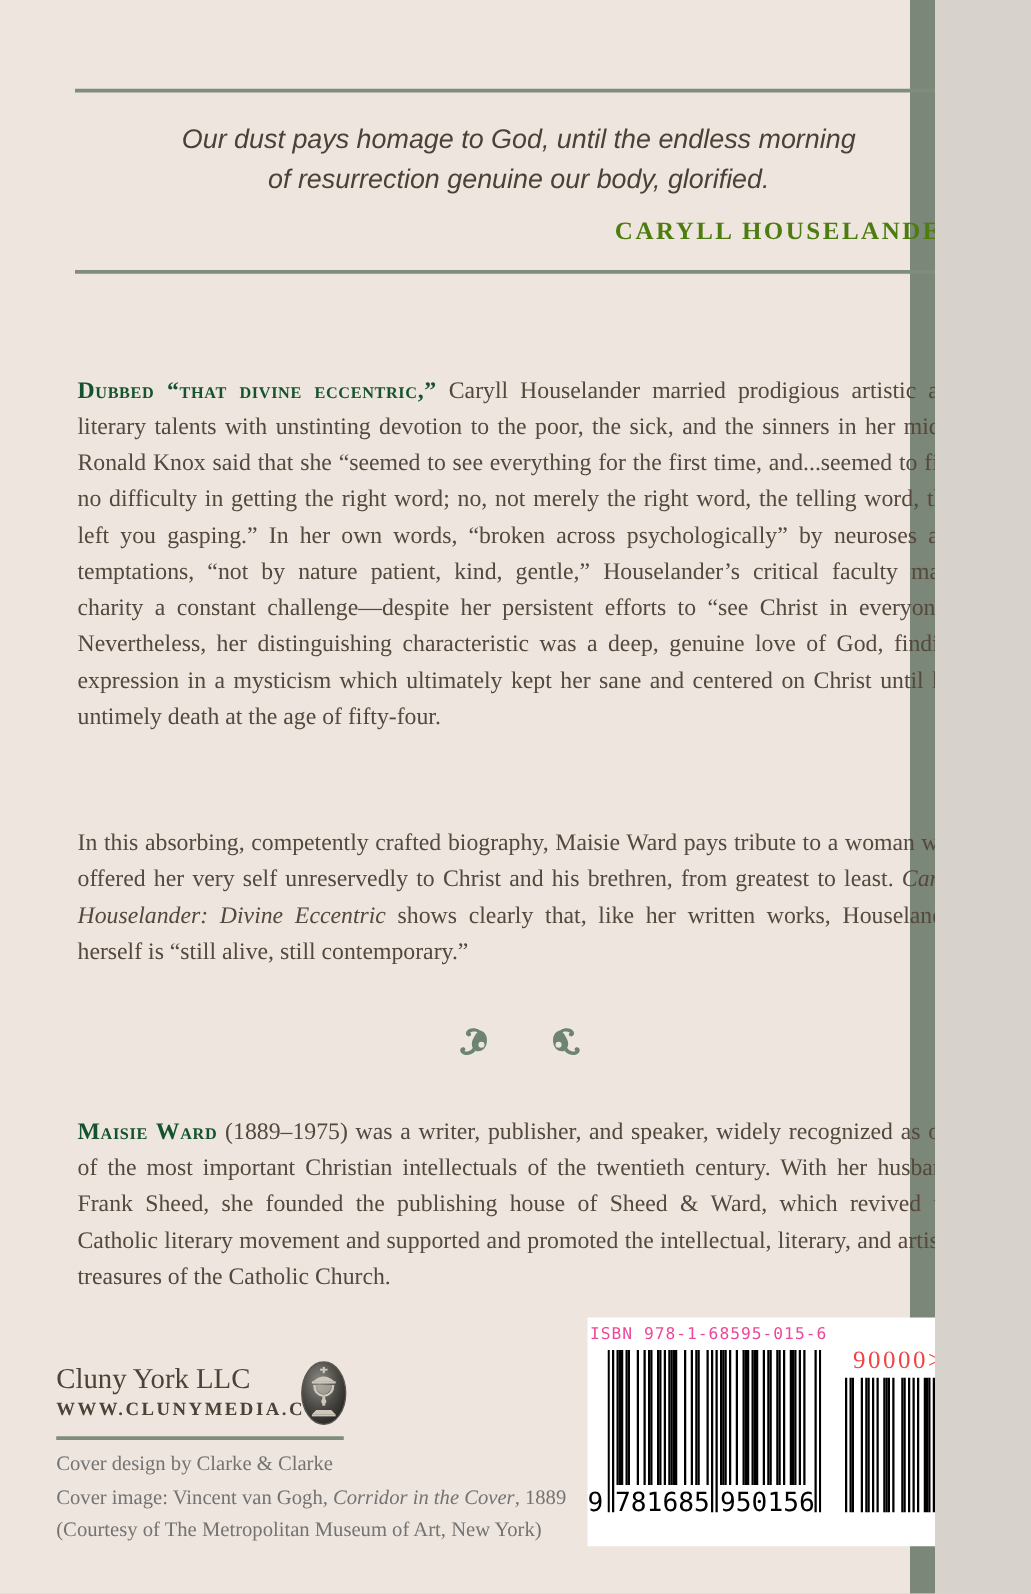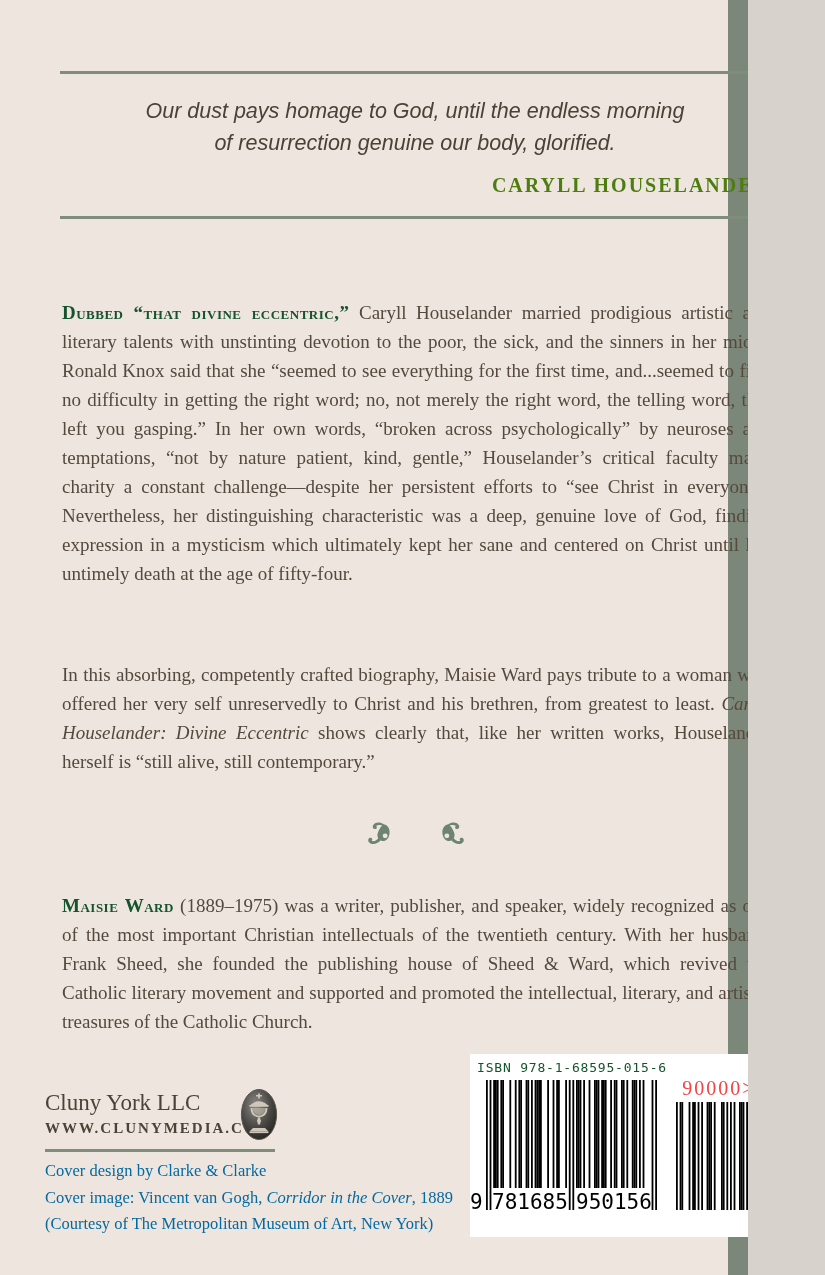--- a/index.html
+++ b/index.html
@@ -65,31 +65,30 @@
     font-weight:bold;font-size:15px;letter-spacing:2px;
     color:#4E4237;
   }
   .logo{position:absolute;left:240px;top:1088px;}
   .rule-publisher{
     position:absolute;left:45px;top:1149px;width:230px;height:3px;
     background:#7F8D7B;
   }
   .credits{
     position:absolute;left:45px;top:1158px;width:420px;
-    font-size:16.5px;line-height:26.5px;color:#0369a1;
+    font-size:16.5px;line-height:26.5px;color:#737373;
   }
   .barcode-box{
     position:absolute;left:470px;top:1054px;width:318px;height:183px;
     background:#ffffff;
   }
   .isbn-label{
     position:absolute;left:2px;top:6px;width:200px;
-    text-align:center;
     font-family:"DejaVu Sans Mono", monospace;
-    font-size:13px;letter-spacing:0.8px;color:#14532d;
+    font-size:13px;letter-spacing:0.8px;color:#ec4899;
     white-space:nowrap;
   }
   .bc-main{position:absolute;left:16px;top:26px;}
   .bc-supp{position:absolute;left:206px;top:48px;}
   .bc-digit-9{
     position:absolute;left:0px;top:136px;width:15px;
     font-family:"DejaVu Sans Mono", monospace;font-size:21px;color:#000;
   }
   .bc-group1{
     position:absolute;left:22px;top:136px;width:74px;text-align:center;

